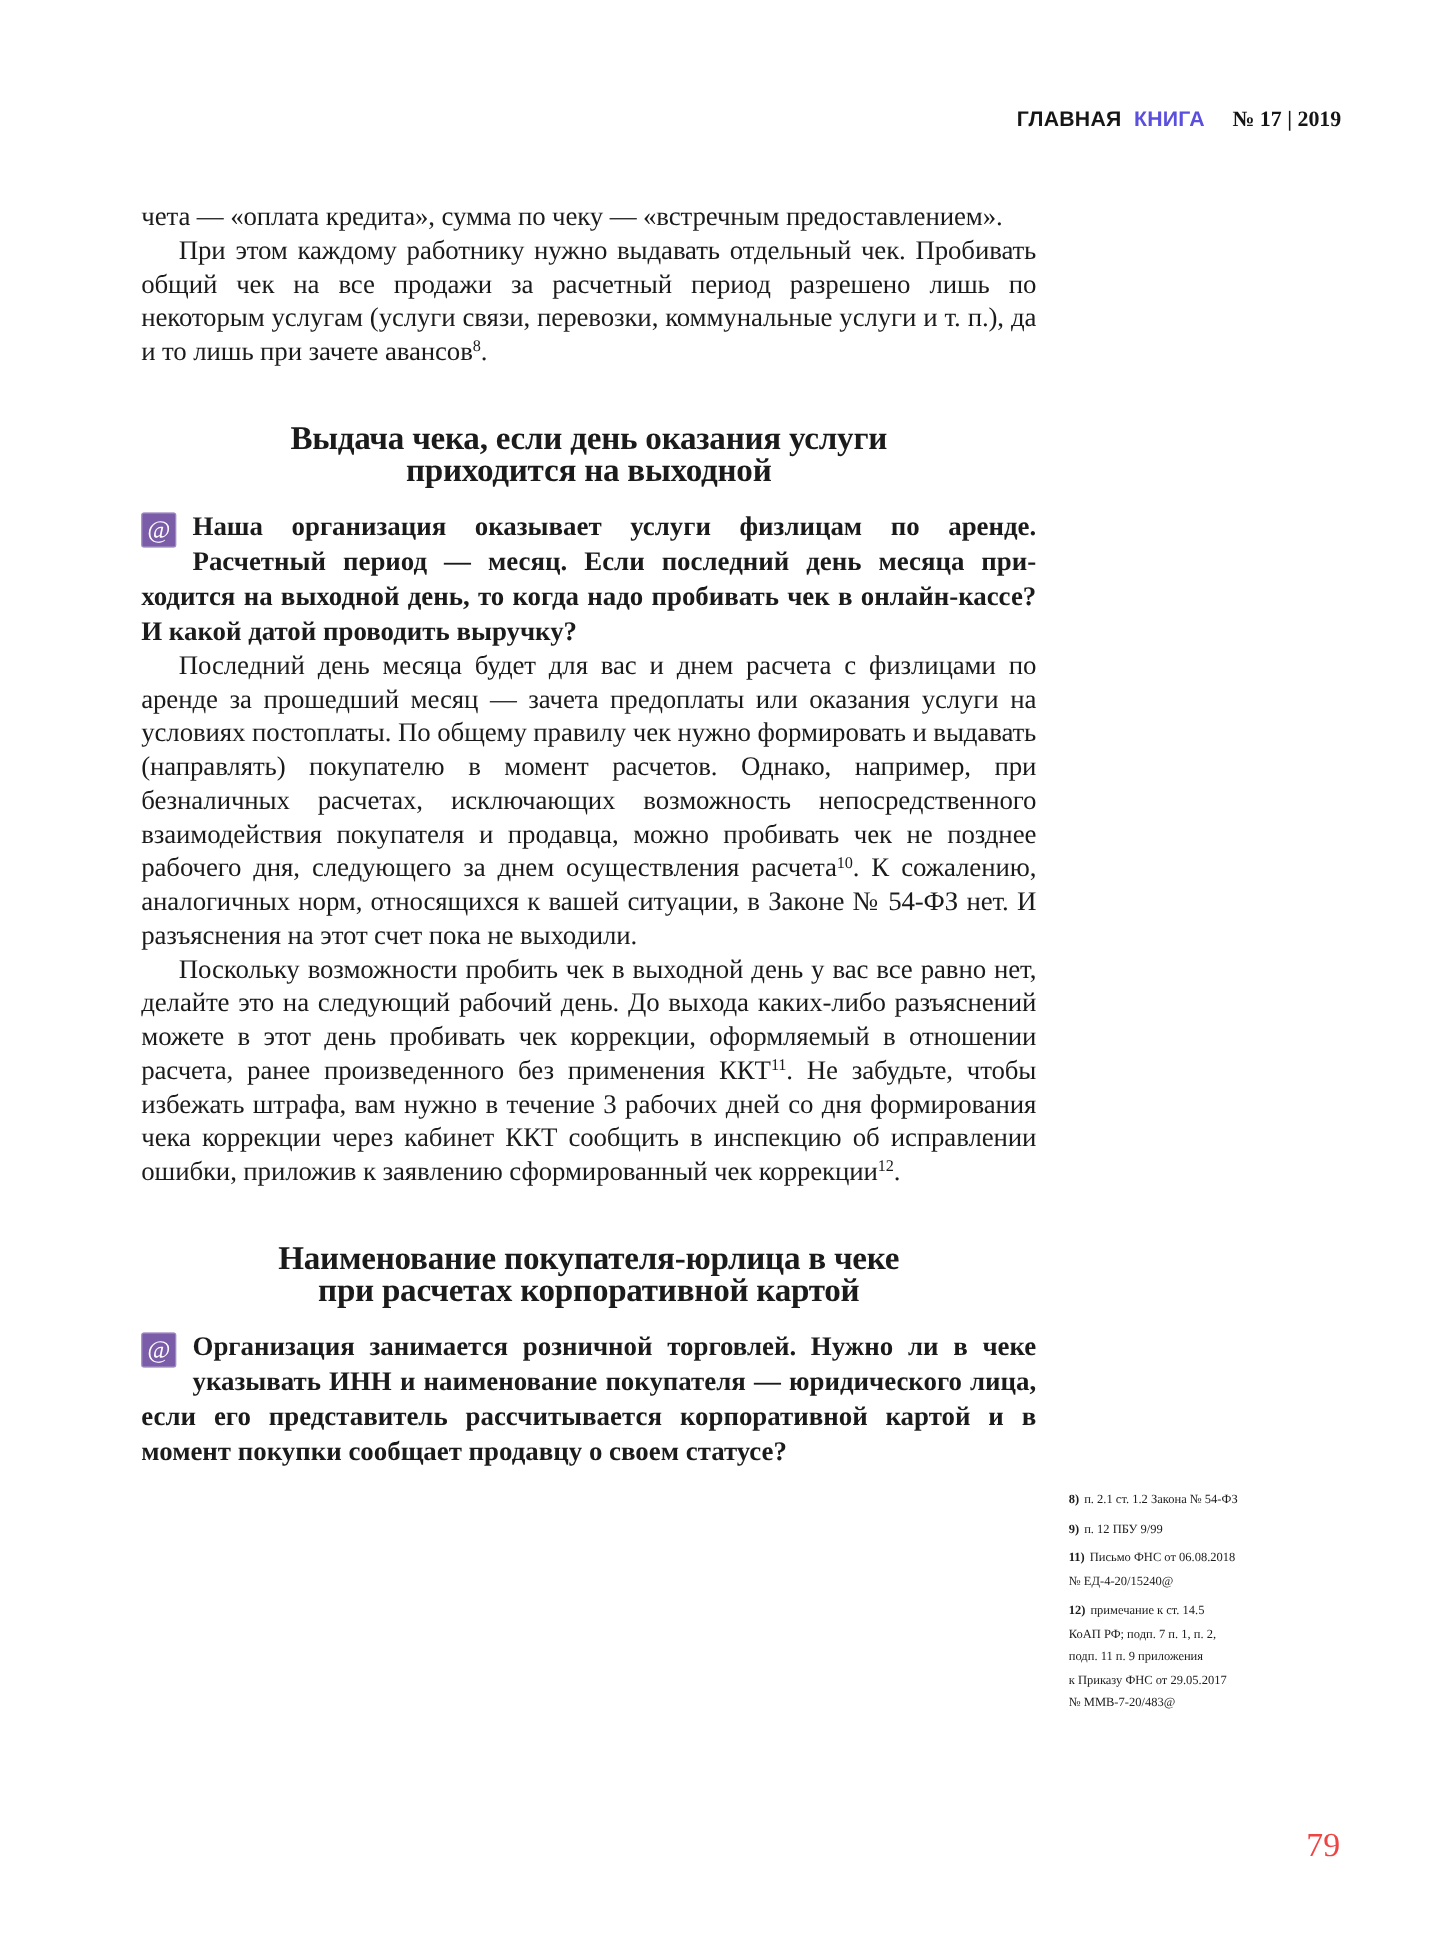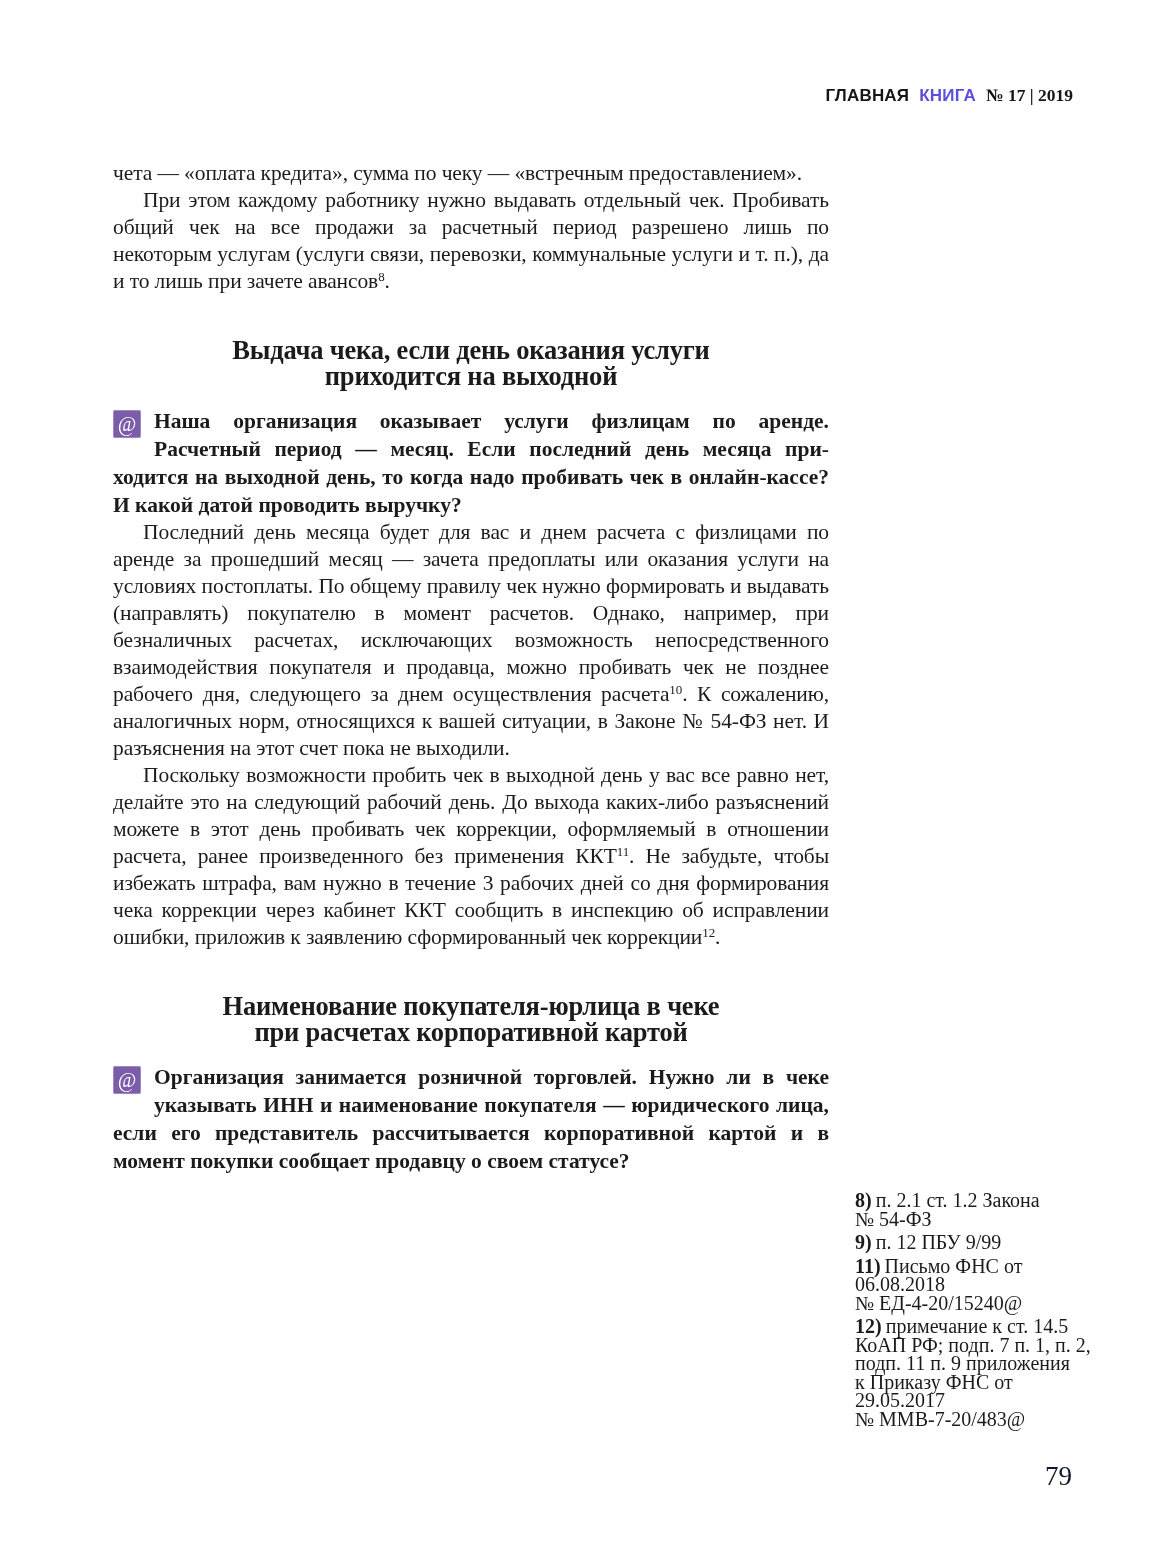--- a/index.html
+++ b/index.html
@@ -14,21 +14,21 @@
     color:var(--ink);
     font-family:"Liberation Serif","DejaVu Serif",serif;
     position:relative;
     overflow:hidden;
   }
   .page{position:absolute;inset:0;}
 
   
   .masthead{
     position:absolute;top:85px;right:90px;
-    display:flex;align-items:baseline;gap:10px;
+    display:flex;align-items:baseline;gap:22px;
     white-space:nowrap;
   }
   .brand{
     font-family:"Liberation Sans","DejaVu Sans",sans-serif;
     font-weight:700;font-size:17px;letter-spacing:.2px;
   }
   .brand-primary{color:#161616;}
   .brand-accent{color:var(--accent);margin-left:5px;}
   .issue{
     font-family:"Liberation Serif","DejaVu Serif",serif;
@@ -75,32 +75,32 @@
     color:#ffffff;
     font-style:italic;
     font-size:20px;line-height:28px;
     text-align:center;
     font-weight:400;
   }
 
   
   .footnotes{
     position:absolute;left:855px;top:1191px;width:240px;
-    font-size:20px;line-height:18.5px;
+    font-size:10px;line-height:18.5px;
     color:#1b1b1b;
     text-align:left;
   }
   .fn{margin:0 0 5px 0;}
   .fn-num{font-weight:700;margin-right:4px;}
   .fn-text{white-space:pre-line;}
 
   
   .folio{
     position:absolute;left:1045px;top:1462px;
-    font-size:27px;line-height:28px;color:#0f172a;font-family:Liberation Serif, serif;
+    font-size:27px;line-height:28px;color:#ef4444;font-family:Liberation Serif, serif;
   }
 </style>
 </head>
 <body>
 
 <div class="page">
 
   <header class="masthead">
     <span class="brand">
       <span class="brand-primary">ГЛАВНАЯ</span>

